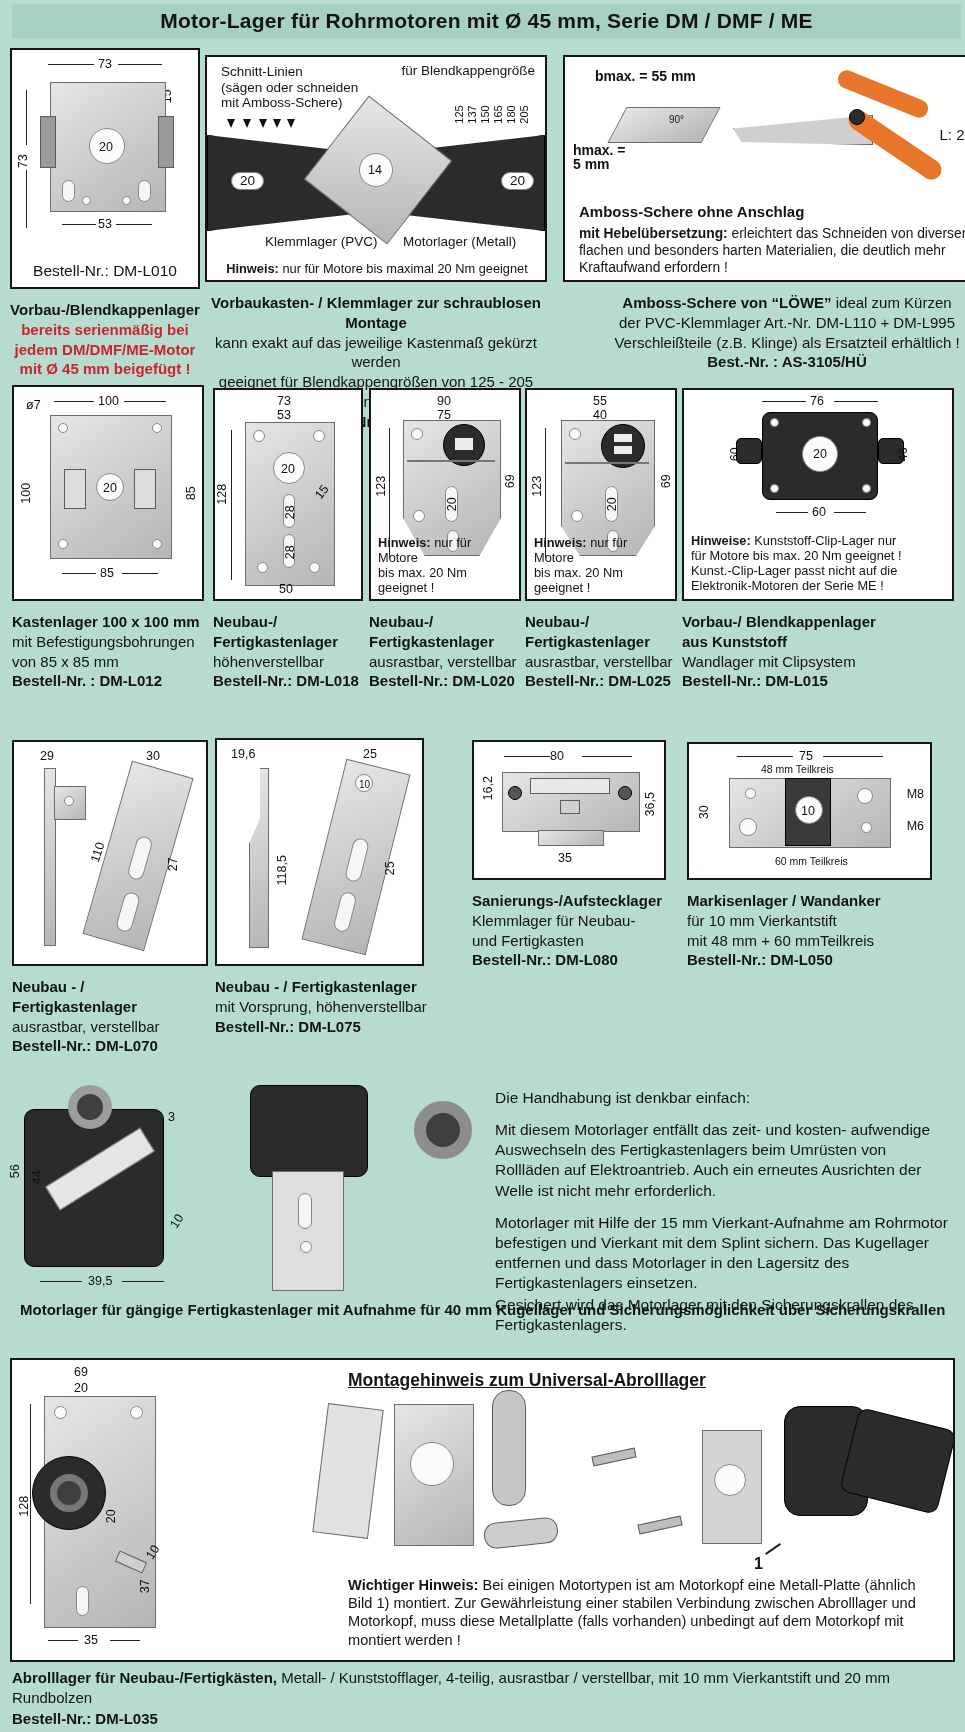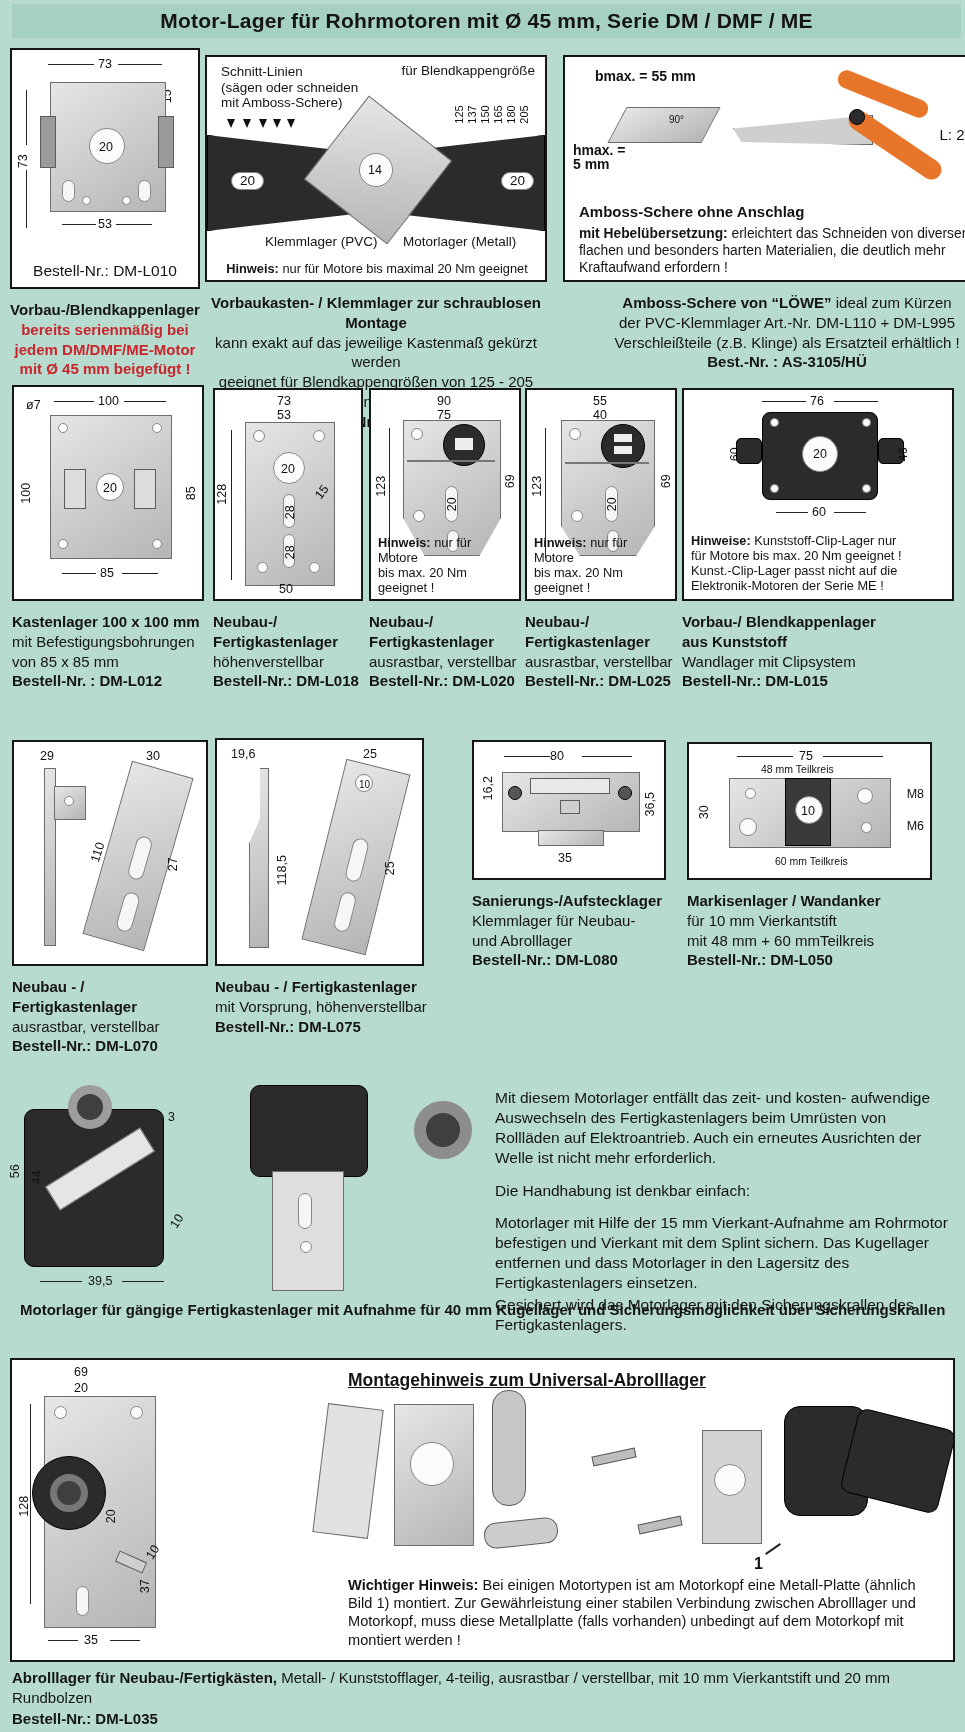--- a/index.html
+++ b/index.html
@@ -331,21 +331,21 @@
       <div class="blk" style="left:34px;top:44px;width:14px;height:14px;border-radius:50%;background:#555"></div>
       <div class="blk" style="left:144px;top:44px;width:14px;height:14px;border-radius:50%;background:#555"></div>
       <div class="gry" style="left:86px;top:58px;width:20px;height:14px;background:#cfcfcf"></div>
       <span class="dim rot" style="right:2px;top:56px">36,5</span>
       <div class="plate" style="left:64px;top:88px;width:64px;height:14px"></div>
       <span class="dim" style="left:84px;top:110px">35</span>
     </div>
     <div class="cap">
       <div class="b">Sanierungs-/Aufstecklager</div>
       <div>Klemmlager für Neubau-</div>
-      <div>und Abrolllager</div>
+      <div>und Fertigkasten</div>
       <div class="b">Bestell-Nr.: DM-L080</div>
     </div>
   </div>
 
   <div class="col" style="left:687px;top:742px;width:245px">
     <div class="panel" style="height:134px">
       <span class="dim" style="left:110px;top:6px">75</span>
       <div class="dl" style="left:48px;top:12px;width:56px;height:1px"></div>
       <div class="dl" style="left:134px;top:12px;width:60px;height:1px"></div>
       <span class="dim" style="left:72px;top:20px;font-size:10.5px">48 mm Teilkreis</span>
@@ -382,22 +382,22 @@
     <div class="dl" style="left:30px;top:196px;width:42px;height:1px"></div>
     <div class="dl" style="left:112px;top:196px;width:42px;height:1px"></div>
     <div class="blk" style="left:240px;top:0px;width:118px;height:92px;border-radius:10px"></div>
     <div class="plate" style="left:262px;top:86px;width:70px;height:118px;background:#dedede"></div>
     <div class="slot" style="left:288px;top:108px;width:14px;height:36px"></div>
     <div class="hole" style="left:290px;top:156px;width:12px;height:12px"></div>
     <div class="donut" style="left:404px;top:16px;width:58px;height:58px;border-width:12px"></div>
   </div>
 
   <div class="col" style="left:495px;top:1088px;width:458px">
+    <p class="para">Die Handhabung ist denkbar einfach:</p>
     <p class="para">Mit diesem Motorlager entfällt das zeit- und kosten- aufwendige Auswechseln des Fertigkastenlagers beim Umrüsten von Rollläden auf Elektroantrieb. Auch ein erneutes Ausrichten der Welle ist nicht mehr erforderlich.</p>
-    <p class="para">Die Handhabung ist denkbar einfach:</p>
     <p class="para" style="margin-bottom:2px">Motorlager mit Hilfe der 15 mm Vierkant-Aufnahme am Rohrmotor befestigen und Vierkant mit dem Splint sichern. Das Kugellager entfernen und dass Motorlager in den Lagersitz des Fertigkastenlagers einsetzen.</p>
     <p class="para">Gesichert wird das Motorlager mit den Sicherungskrallen des Fertigkastenlagers.</p>
   </div>
 
   <div class="bigcap" style="left:20px;top:1300px;width:945px">
     <div>Motorlager für gängige Fertigkastenlager mit Aufnahme für 40 mm Kugellager und Sicherungsmöglichkeit über Sicherungskrallen</div>
   </div>
 
   <div class="panel" style="position:absolute;left:10px;top:1358px;width:941px;height:300px">
 

